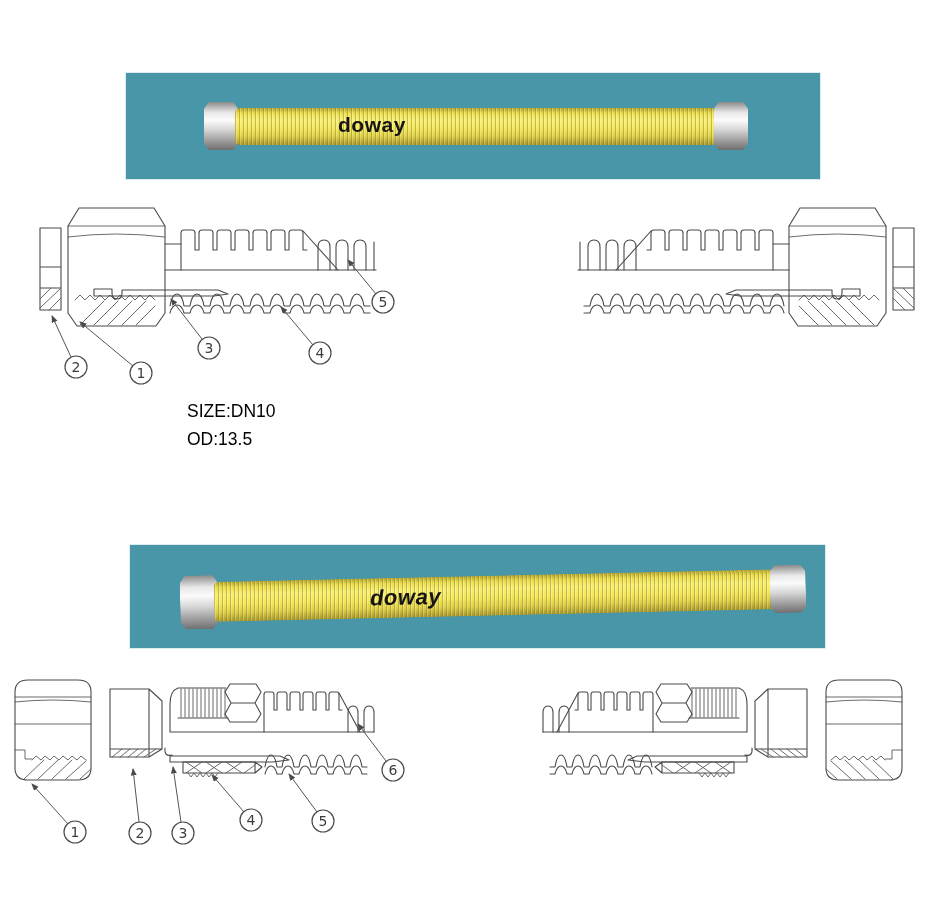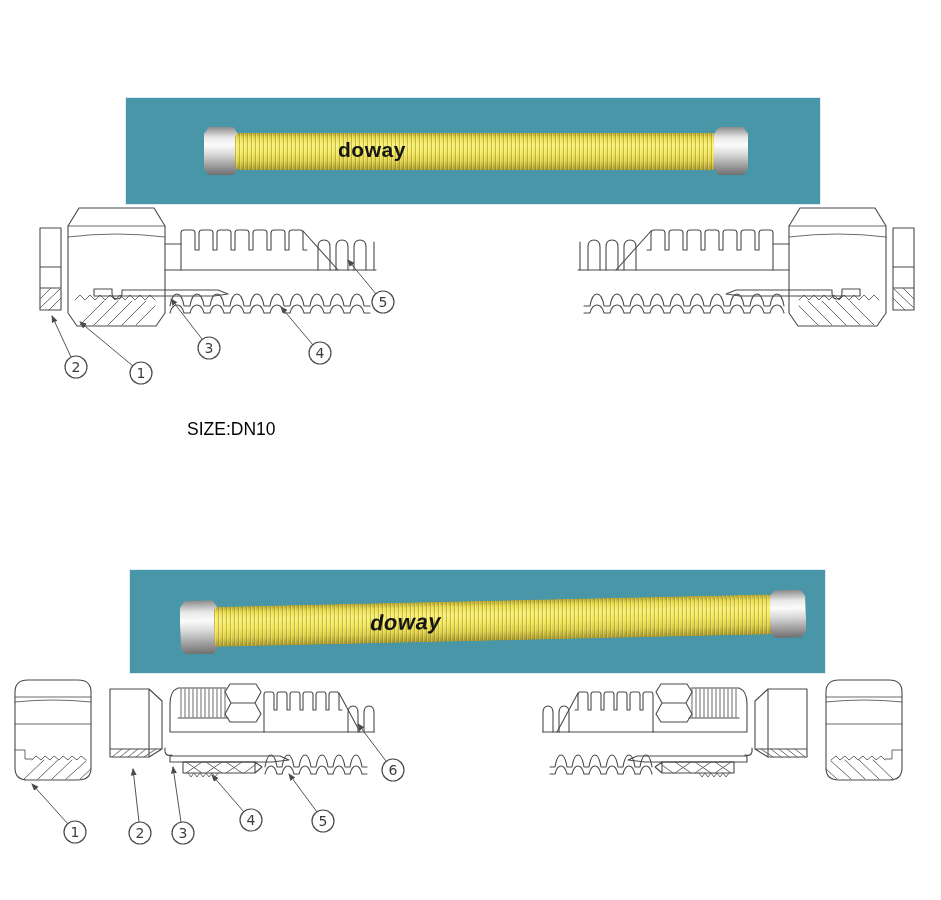--- a/index.html
+++ b/index.html
@@ -1,29 +1,29 @@
 <!DOCTYPE html>
 <html><head>
 <meta charset="utf-8">
 <style>
   html,body{margin:0;padding:0;background:#fff;}
   #page{position:relative;width:941px;height:900px;background:#fff;overflow:hidden;
         font-family:"Liberation Sans",sans-serif;}
-  .banner{position:absolute;box-shadow:0 0 0 1px rgba(160,200,210,.35);margin-top:25px;}
+  .banner{position:absolute;box-shadow:0 0 0 1px rgba(160,200,210,.35);}
   .nut{position:absolute;
        background:linear-gradient(180deg,#8a8a8a 0%,#e8e8e8 22%,#fbfbfb 38%,#d6d6d6 58%,#9a9a9a 82%,#6f6f6f 100%);
        clip-path:polygon(0 14%,14% 0,86% 0,100% 14%,100% 86%,86% 100%,14% 100%,0 86%);}
   .tube{position:absolute;border-radius:5px;
         background:
           repeating-linear-gradient(90deg,rgba(146,124,8,.45) 0 1px,rgba(255,255,255,.25) 1px 2px,rgba(0,0,0,0) 2px 4px),
           linear-gradient(180deg,#b1a22b 0%,#e9dd50 14%,#f8f075 32%,#f2e75d 55%,#ddd04a 76%,#a3952a 100%);}
   .brand{position:absolute;color:#151515;font-weight:bold;font-size:21px;letter-spacing:.5px;}
   .brand.italic{font-style:italic;font-size:22px;}
   .tilt{position:absolute;inset:0;transform:rotate(-1.3deg);transform-origin:50% 50%;}
-  .specs{position:absolute;left:187px;top:415px;color:#000;font-size:17.5px;line-height:28px;}
+  .specs{position:absolute;left:187px;top:397px;color:#000;font-size:17.5px;line-height:28px;}
   svg.drawing{position:absolute;overflow:visible;}
   .ln{stroke:#4a4a4a;stroke-width:1.1;fill:none;stroke-linejoin:round;stroke-linecap:round;}
   .thin{stroke:#5a5a5a;stroke-width:0.9;fill:none;}
   .leader{stroke:#555;stroke-width:1;fill:none;}
   .co-circle{stroke:#4a4a4a;stroke-width:1.2;fill:#fff;}
   .co-num{fill:#3c3c3c;font-family:"DejaVu Sans",sans-serif;font-size:14px;text-anchor:middle;}
 </style>
 </head>
 <body>
 
@@ -136,20 +136,21 @@
     </g>
   </svg>
 
   <svg class="drawing" style="left:556px;top:200px" width="380" height="190" viewBox="0 0 380 190">
     <use href="#asmTop" transform="translate(380,0) scale(-1,1)"></use>
   </svg>
 
   
   <div class="specs">
     <div>SIZE:DN10</div>
+    <div>OD:13.5</div>
   </div>
 
   
   <div class="banner" style="left: 130px; top: 545px; width: 695px; height: 103px; background-color: rgb(72, 150, 168);">
     <div class="tilt">
       <div class="nut" style="left:50px;top:24px;width:38px;height:54px"></div>
       <div class="tube" style="left:84px;top:31px;width:560px;height:40px"></div>
       <div class="nut" style="left:640px;top:27px;width:36px;height:48px"></div>
       <span class="brand italic" style="left:240px;top:38px">doway</span>
     </div>

